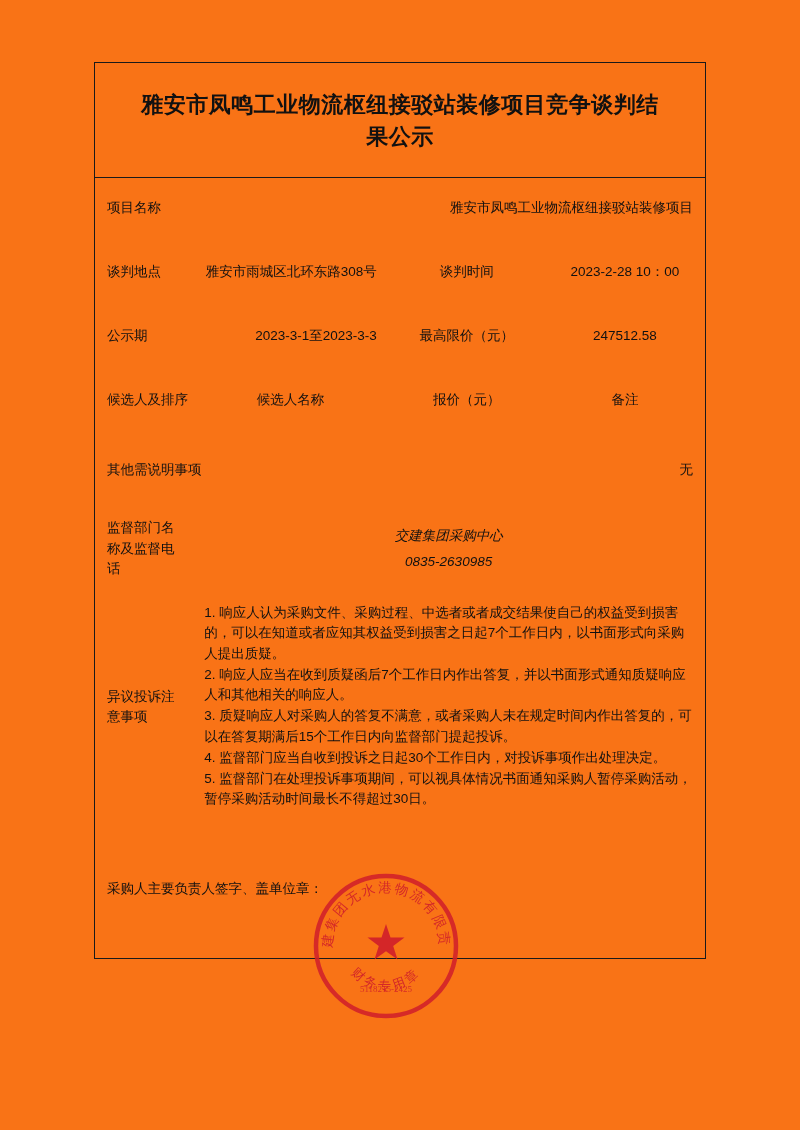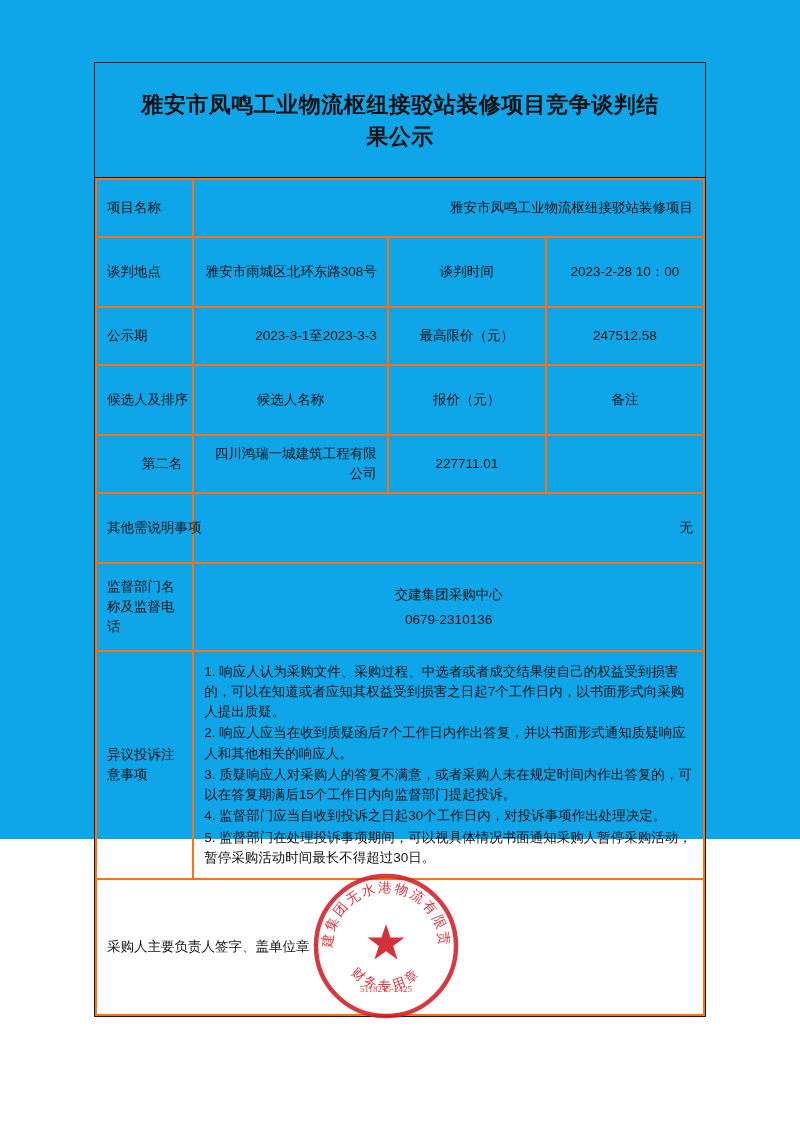--- a/index.html
+++ b/index.html
@@ -13,22 +13,22 @@
     font-family: "Liberation Sans", sans-serif;
     color: #111111;
     position: relative;
     overflow: hidden;
   }
   .page {
     position: absolute;
     left: 0;
     top: 0;
     width: 800px;
-    height: 839px;
-    background: #0ea5e9;
+    height: 1130px;
+    background: #f97316;
   }
   .doc {
     position: absolute;
     left: 94px;
     top: 62px;
     width: 612px;
     border: 1px solid #1a1a1a;
     box-sizing: border-box;
     background: transparent;
   }
@@ -145,35 +145,29 @@
           <td class="val-c row-h">最高限价（元）</td>
           <td class="val-c row-h">247512.58</td>
         </tr>
         <tr>
           <td class="lbl tall two-line">候选人及排序</td>
           <td class="val-c tall">候选人名称</td>
           <td class="val-c tall">报价（元）</td>
           <td class="val-c tall">备注</td>
         </tr>
         <tr>
-          <td class="lbl">第二名</td>
-          <td class="val">四川鸿瑞一城建筑工程有限公司</td>
-          <td class="val-c">227711.01</td>
-          <td class="val-c"></td>
-        </tr>
-        <tr>
           <td class="lbl tall two-line">其他需说明事项</td>
           <td class="val tall" colspan="3">无</td>
         </tr>
         <tr>
           <td class="lbl-left" style="height:70px;">监督部门名称及监督电话</td>
-          <td colspan="3" style="height:70px;">
+          <td colspan="3" style="height:70px;font-style:italic;">
             <div class="supervise-inner">
               <div>交建集团采购中心</div>
-              <div>0679-2310136</div>
+              <div>0835-2630985</div>
             </div>
           </td>
         </tr>
         <tr>
           <td class="lbl-left" style="height:210px;">异议投诉注意事项</td>
           <td colspan="3" class="notice" style="height:210px; vertical-align: middle;">
             <p>1. 响应人认为采购文件、采购过程、中选者或者成交结果使自己的权益受到损害的，可以在知道或者应知其权益受到损害之日起7个工作日内，以书面形式向采购人提出质疑。</p>
             <p>2. 响应人应当在收到质疑函后7个工作日内作出答复，并以书面形式通知质疑响应人和其他相关的响应人。</p>
             <p>3. 质疑响应人对采购人的答复不满意，或者采购人未在规定时间内作出答复的，可以在答复期满后15个工作日内向监督部门提起投诉。</p>
             <p>4. 监督部门应当自收到投诉之日起30个工作日内，对投诉事项作出处理决定。</p>

